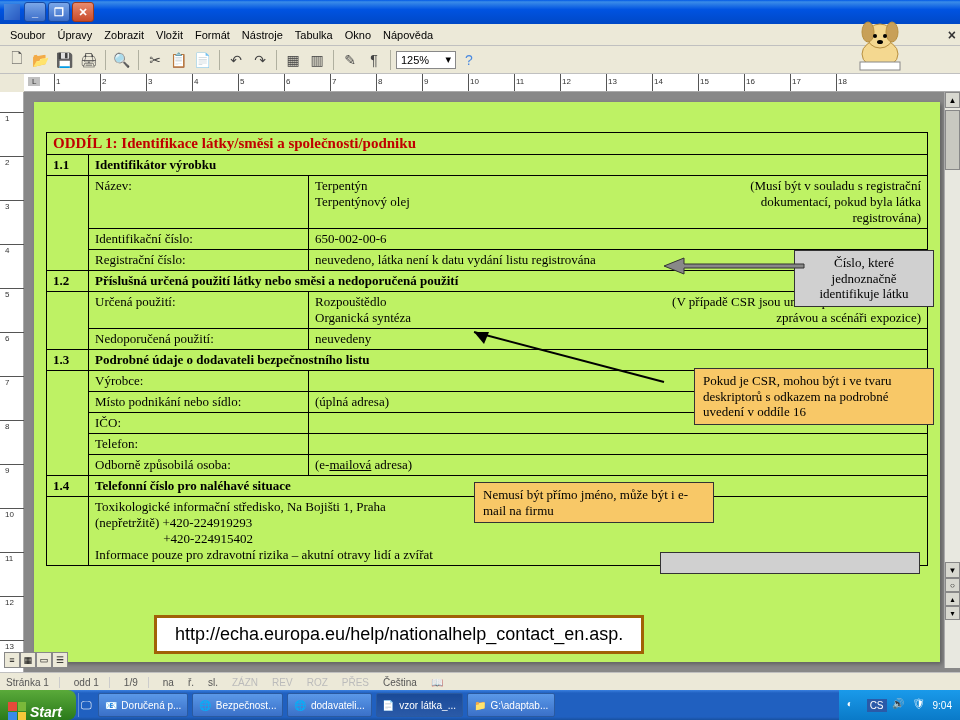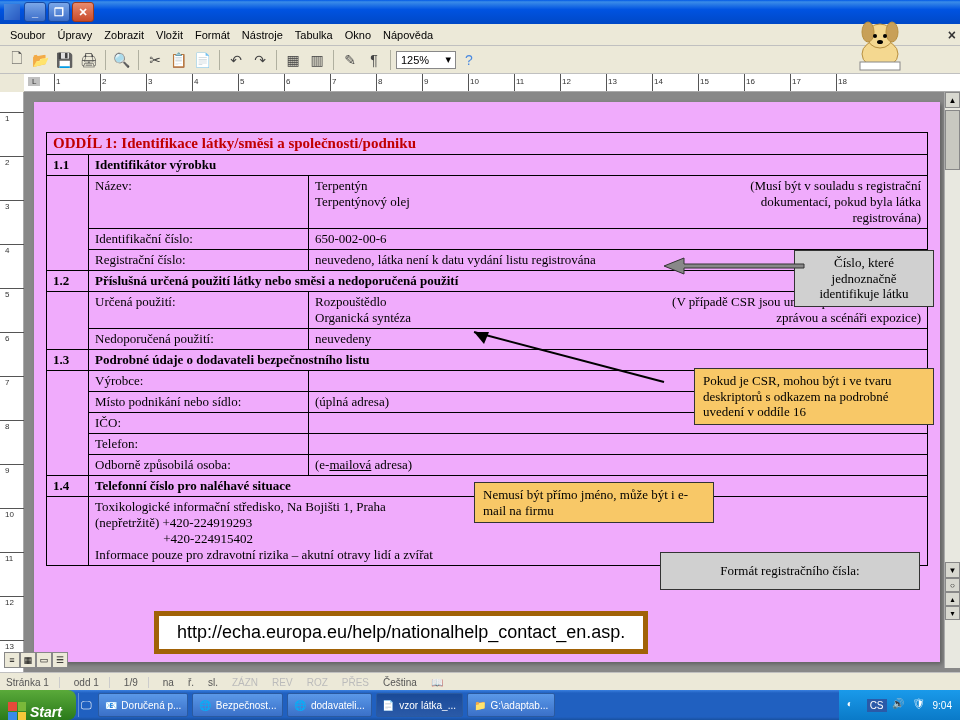--- a/index.html
+++ b/index.html
@@ -29,34 +29,34 @@
   .ruler-h { height: 18px; background: #fff; border-bottom: 1px solid #aaa; margin-left: 24px; position: relative; font-size: 8px; color: #333; overflow: hidden; }
   .ruler-h .tick { position: absolute; top: 0; height: 18px; border-left: 1px solid #555; }
   .ruler-h .num { position: absolute; top: 3px; }
 
   
   .docwrap { display: flex; height: 580px; background: #808080; }
   .ruler-v { width: 24px; background: #fff; border-right: 1px solid #aaa; position: relative; font-size: 8px; color: #333; }
   .ruler-v .tick { position: absolute; left: 0; width: 24px; border-top: 1px solid #555; }
   .ruler-v .num { position: absolute; left: 5px; }
   .page { flex: 1; background: #888; padding: 10px 20px 10px 10px; overflow: hidden; position: relative; }
-  .paper { background: #f0abfc; width: 100%; height: 100%; padding: 30px 12px 10px 12px; position: relative; box-shadow: 2px 2px 4px rgba(0,0,0,0.3); }
+  .paper { background: #bef264; width: 100%; height: 100%; padding: 30px 12px 10px 12px; position: relative; box-shadow: 2px 2px 4px rgba(0,0,0,0.3); }
 
   
   table.doc { border-collapse: collapse; width: 100%; font-family: "Times New Roman", serif; font-size: 13px; }
   table.doc td { border: 1px solid #000; padding: 2px 6px; vertical-align: top; }
   .section-hdr { color: #c00000; font-weight: bold; font-size: 15px; }
   .subhdr { font-weight: bold; }
   .ul { text-decoration: underline; }
 
   
   .callout { position: absolute; border: 1px solid #333; padding: 4px 8px; font-family: "Times New Roman", serif; font-size: 13px; line-height: 1.2; }
   .callout.grey { background: #d0d0d0; }
   .callout.orange { background: #f8c867; }
-  .url-box { position: absolute; background: #fff; border: 5px solid #a16207; padding: 6px 18px; font-family: Arial; font-size: 18px; }
+  .url-box { position: absolute; background: #fff; border: 3px solid #a16207; padding: 6px 18px; font-family: Arial; font-size: 18px; }
   .arrow-svg { position: absolute; pointer-events: none; }
 
   
   .statusbar { height: 20px; background: #ece9d8; border-top: 1px solid #c0c0c0; display: flex; align-items: center; font-size: 10px; color: #555; padding: 0 6px; gap: 14px; }
   .statusbar .cell { border-right: 1px solid #ccc; padding-right: 10px; }
 
   
   .taskbar { position: absolute; bottom: 0; left: 0; right: 0; height: 30px; background: linear-gradient(to bottom, #3a80e0 0%, #2060c0 10%, #2060c0 90%, #1850a0 100%); display: flex; align-items: center; color: #fff; font-size: 11px; }
   .start { height: 30px; background: linear-gradient(to bottom, #5aaa3a, #2a7a1a); padding: 0 14px 0 8px; display: flex; align-items: flex-end; font-weight: bold; font-style: italic; font-size: 14px; border-radius: 0 8px 8px 0; cursor: pointer; }
   .start .logo { width: 18px; height: 18px; margin-right: 4px; display: grid; grid-template: 1fr 1fr / 1fr 1fr; gap: 1px; }
@@ -312,21 +312,20 @@
       <div class="callout orange" style="top:266px; right:6px; width:240px;">Pokud je CSR,  mohou být i ve tvaru deskriptorů s odkazem na podrobné uvedení v oddíle 16</div>
 
       <svg class="arrow-svg" style="top:220px; left:430px; width:210px; height:70px;">
         <line x1="200" y1="60" x2="10" y2="10" stroke="#000" stroke-width="2"></line>
         <polygon points="10,10 25,10 20,22" fill="#000"></polygon>
       </svg>
 
       <div class="callout orange" style="top:380px; left:440px; width:240px;">Nemusí být přímo jméno, může být i e-mail na firmu</div>
 
       <div class="callout grey" style="top:450px; right:20px; width:260px; text-align:center; padding:10px;">
-        <div>Formát registračního čísla:</div>
       </div>
 
       <div class="url-box" style="bottom:8px; left:120px;">http://echa.europa.eu/help/nationalhelp_contact_en.asp.</div>
 
     </div>
   </div>
 </div>
 
 <div class="scrollbar-v">
   <div class="sbtn">▲</div>

